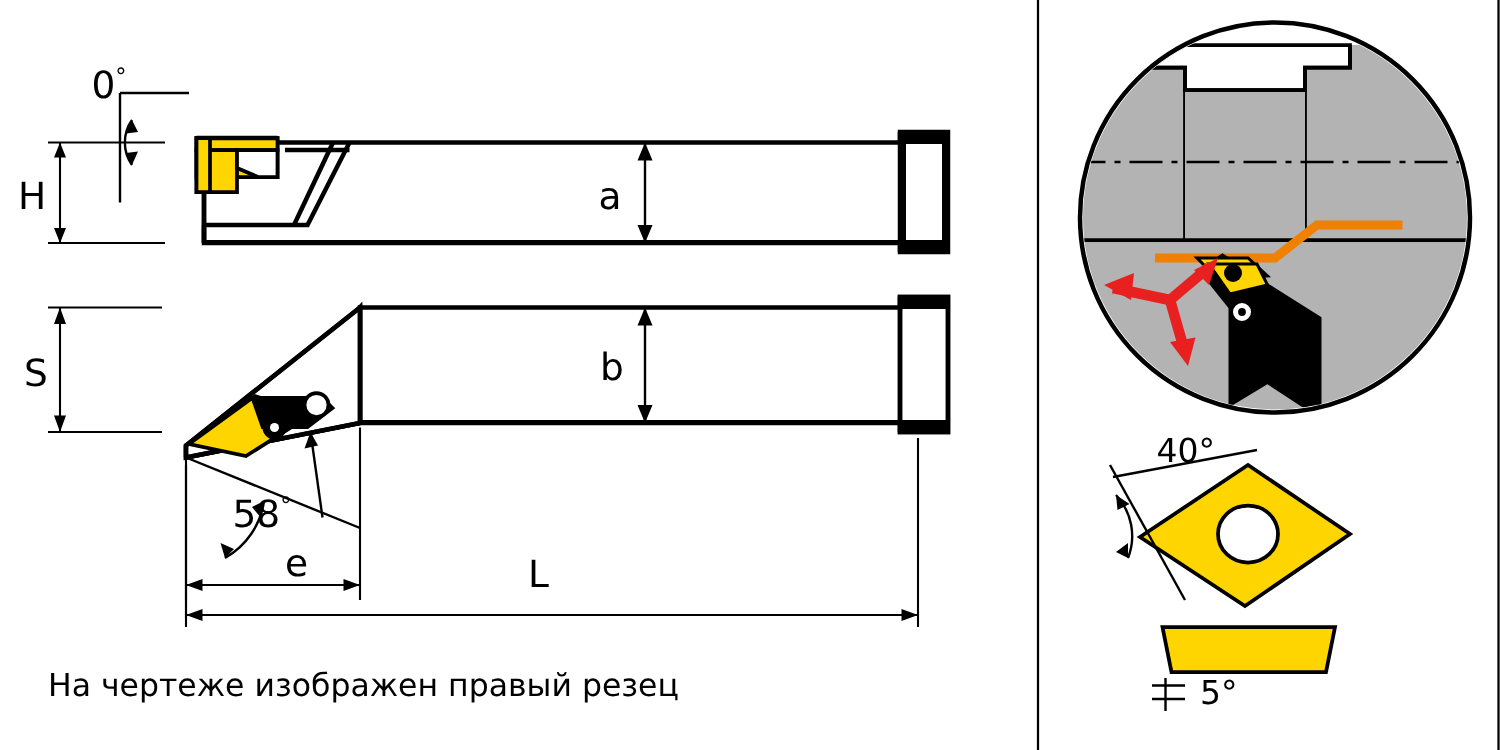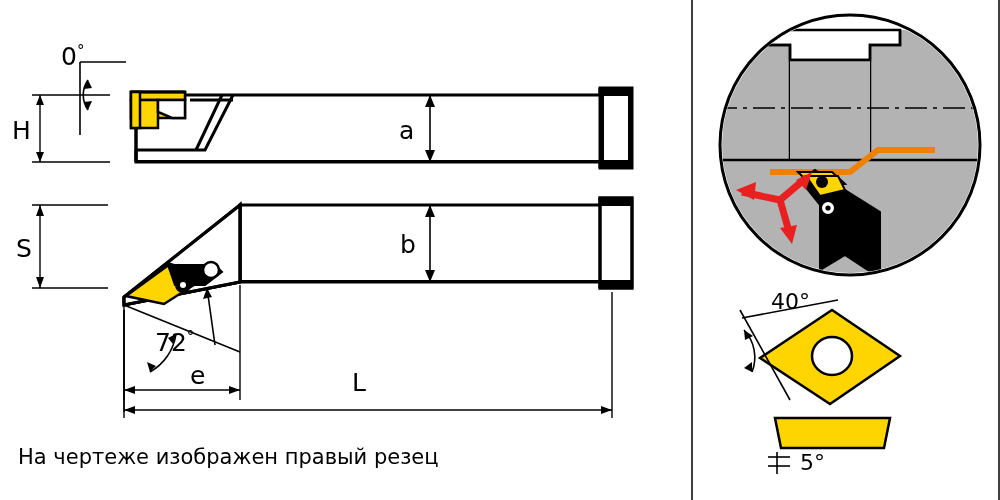--- a/index.html
+++ b/index.html
@@ -212,23 +212,23 @@
   </svg>
 
   <div class="lbl lbl-big" style="left:61px;top:44px;"><span>0</span><span class="sup">°</span></div>
 
   <div class="lbl lbl-big" style="left:12px;top:118px;">H</div>
   <div class="lbl lbl-big" style="left:399px;top:118px;">a</div>
 
   <div class="lbl lbl-big" style="left:16px;top:236px;">S</div>
   <div class="lbl lbl-big" style="left:400px;top:232px;">b</div>
 
-  <div class="lbl lbl-big" style="left:155px;top:330px;"><span>72</span><span class="sup">°</span></div>
+  <div class="lbl lbl-big" style="left:155px;top:330px;"><span>58</span><span class="sup">°</span></div>
 
   <div class="lbl lbl-big" style="left:190px;top:363px;">e</div>
   <div class="lbl lbl-big" style="left:352px;top:370px;">L</div>
 
   <div class="lbl lbl-med" style="left:771px;top:291px;">40°</div>
   <div class="lbl lbl-med" style="left:800px;top:452px;">5°</div>
 
-  <div class="lbl lbl-cap" style="left:18px;top:447px;">На чертеже изображен правый резец</div>
+  <div class="lbl lbl-cap" style="left:32px;top:447px;">На чертеже изображен правый резец</div>
 
 </div>
 
 </body></html>

